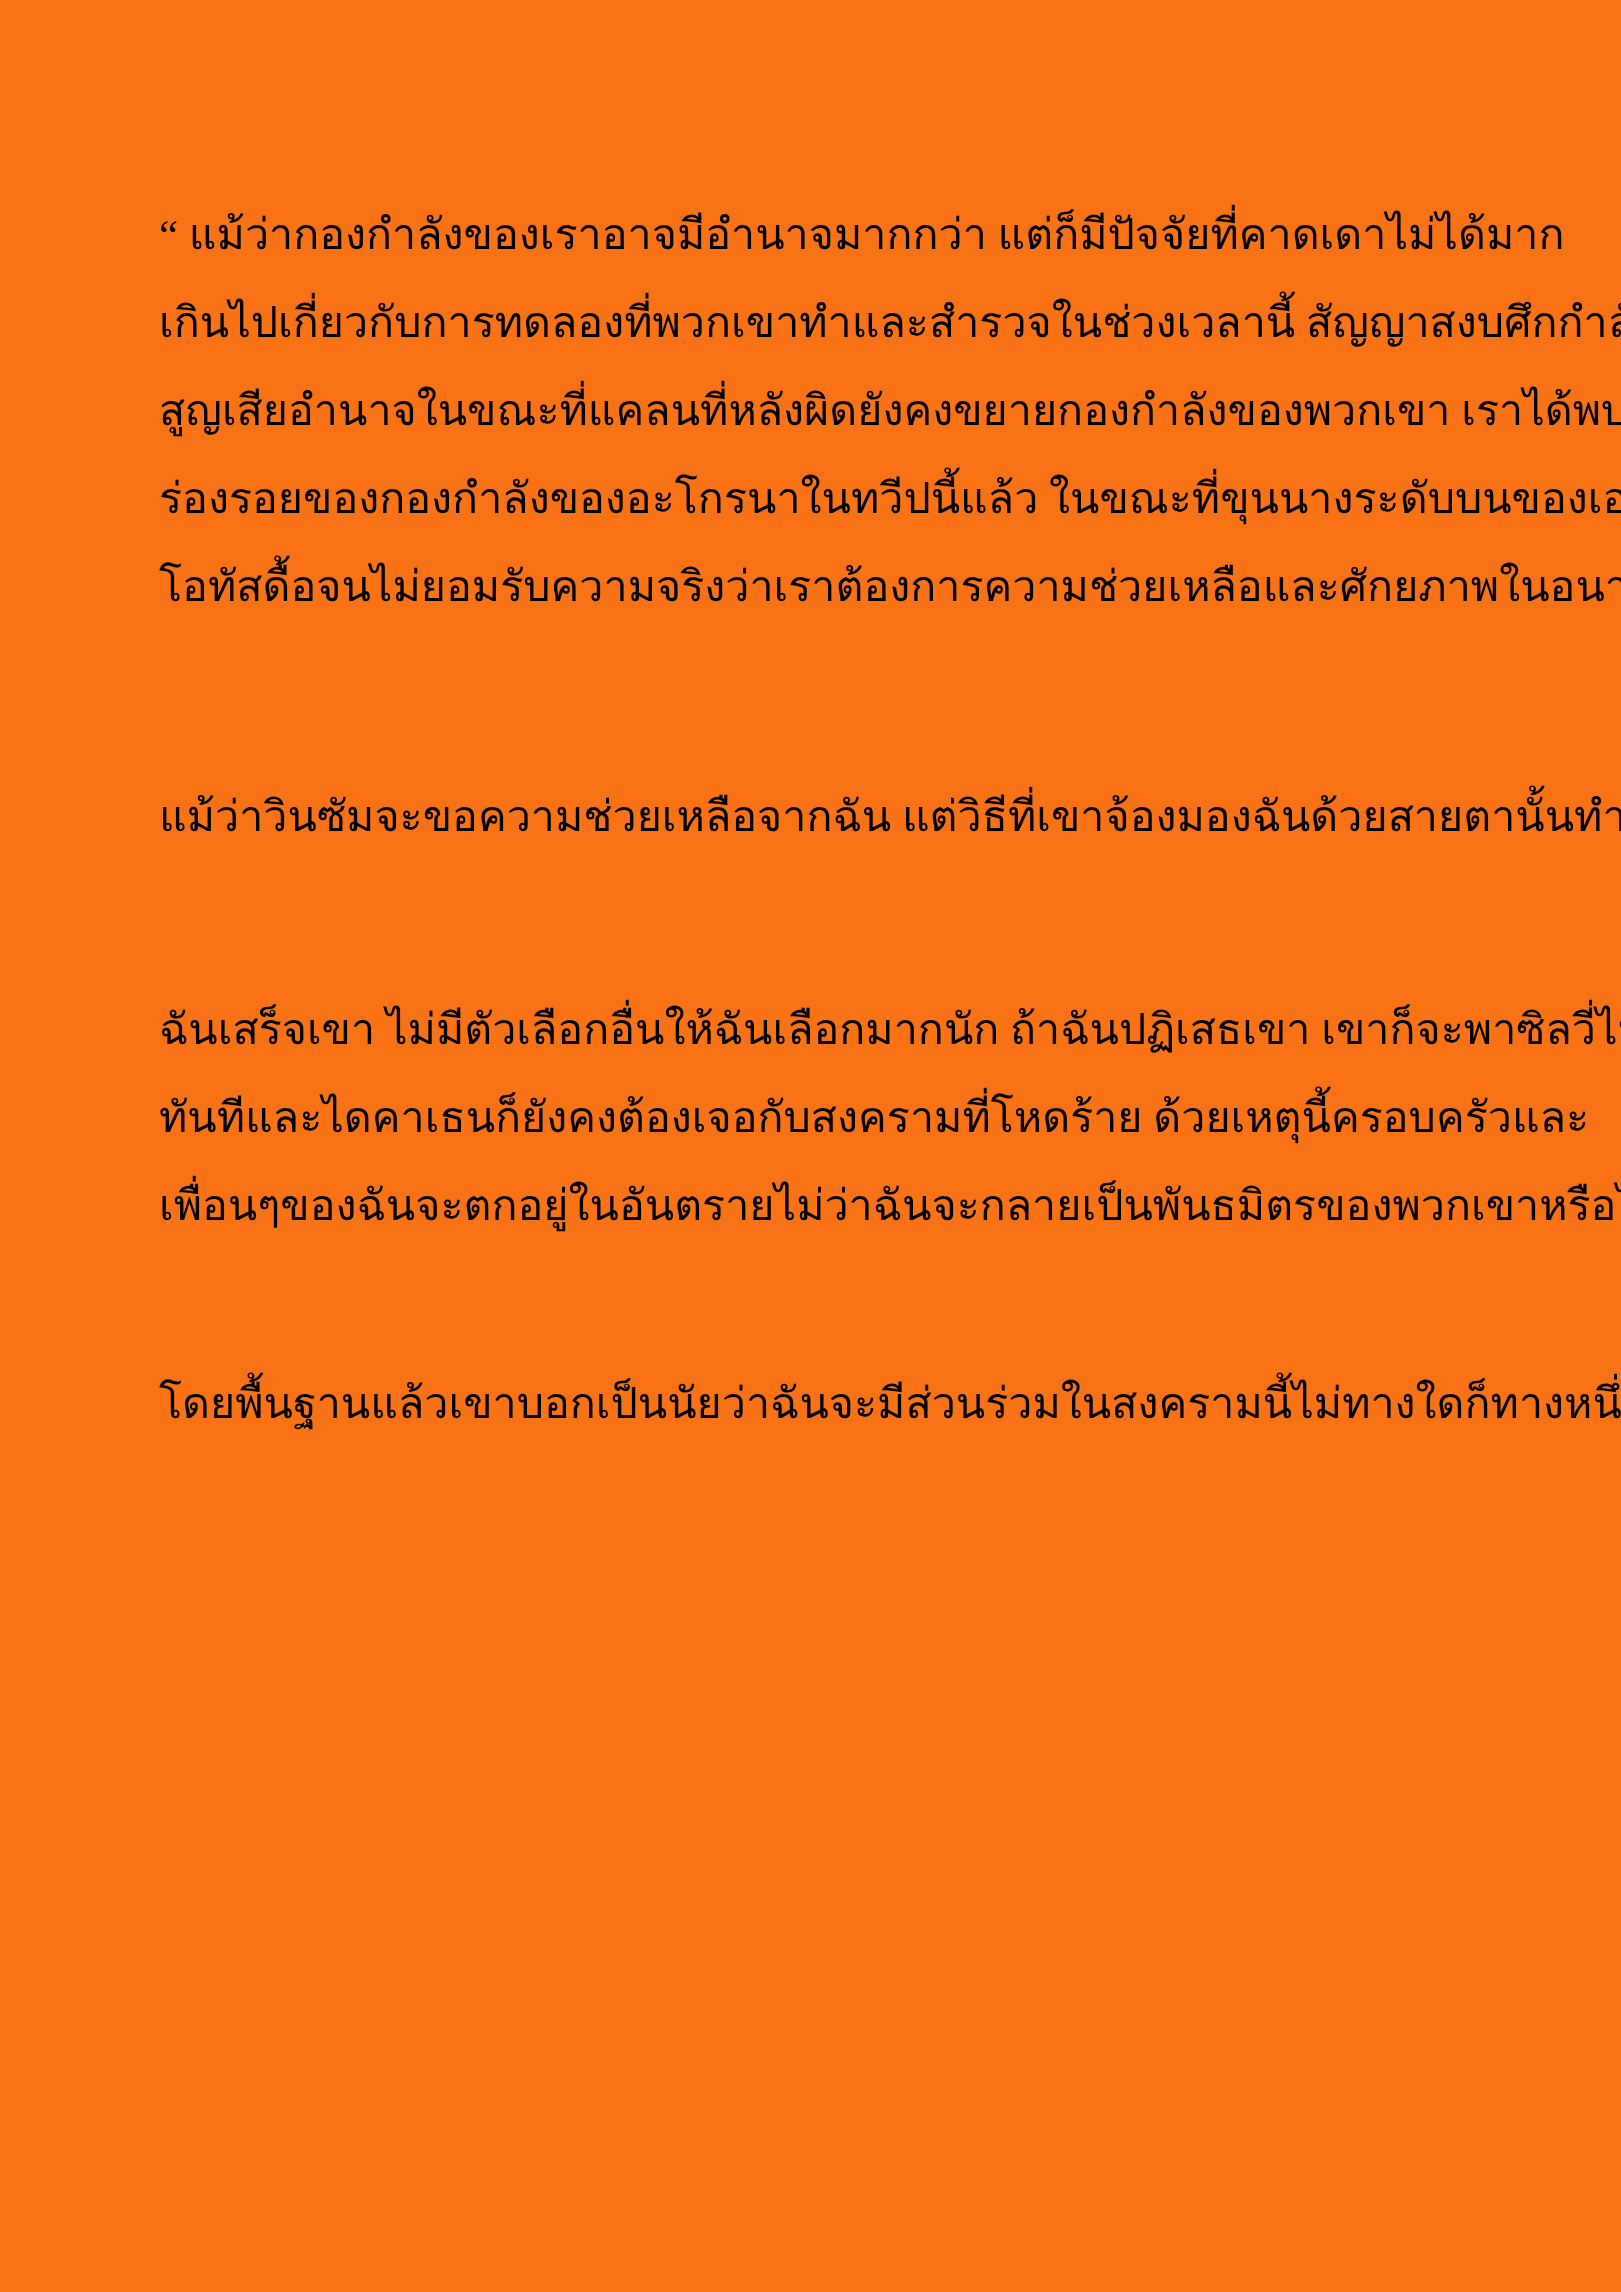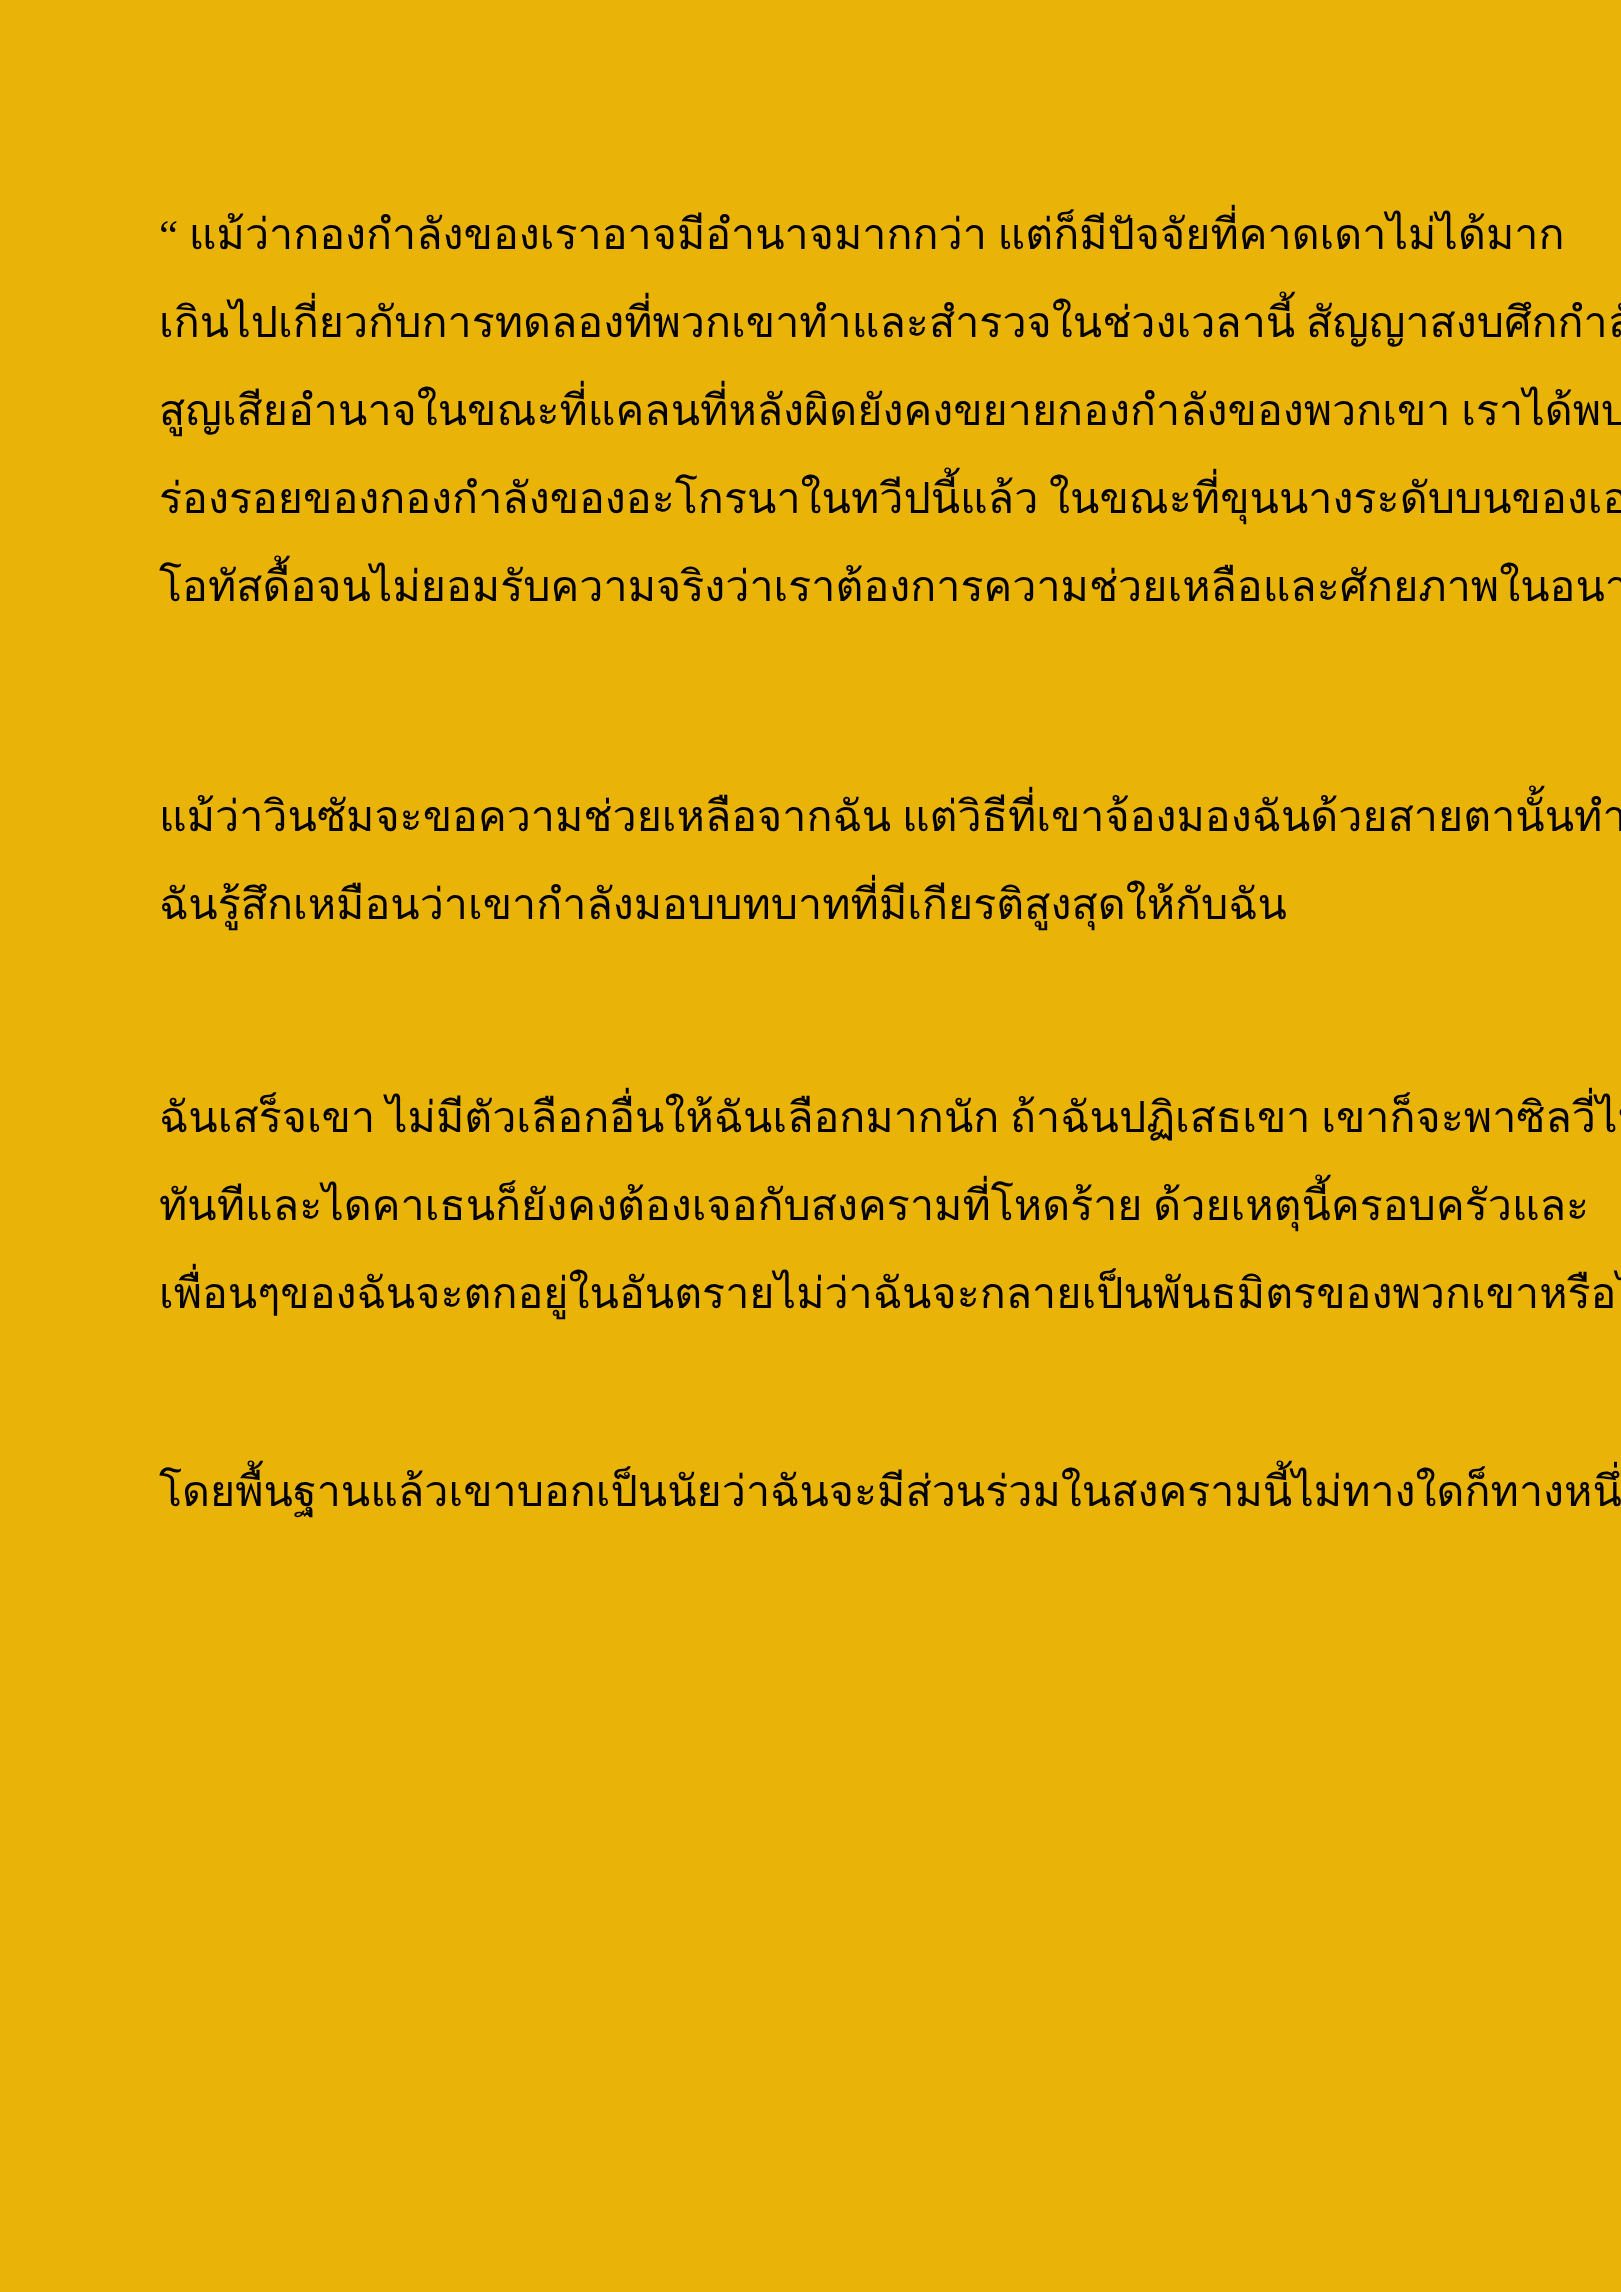--- a/index.html
+++ b/index.html
@@ -4,21 +4,21 @@
 <style>
   html, body {
     margin: 0;
     padding: 0;
     background: #ffffff;
   }
   .page {
     position: relative;
     width: 1621px;
     height: 2293px;
-    background: #eab308;
+    background: #f97316;
     color: #000000;
     font-family: "Liberation Serif", "DejaVu Serif", serif;
     overflow: hidden;
     box-sizing: border-box;
   }
   .content {
     padding: 191px 147px 0 159px;
     box-sizing: border-box;
   }
   .paragraph {
@@ -41,21 +41,20 @@
   <div class="content" id="document-body">
       <div class="paragraph">
         <div class="line">“ แม้ว่ากองกำลังของเราอาจมีอำนาจมากกว่า แต่ก็มีปัจจัยที่คาดเดาไม่ได้มาก</div>
         <div class="line">เกินไปเกี่ยวกับการทดลองที่พวกเขาทำและสำรวจในช่วงเวลานี้ สัญญาสงบศึกกำลัง</div>
         <div class="line">สูญเสียอำนาจในขณะที่แคลนที่หลังผิดยังคงขยายกองกำลังของพวกเขา เราได้พบ</div>
         <div class="line">ร่องรอยของกองกำลังของอะโกรนาในทวีปนี้แล้ว ในขณะที่ขุนนางระดับบนของเอเฟ</div>
         <div class="line">โอทัสดื้อจนไม่ยอมรับความจริงว่าเราต้องการความช่วยเหลือและศักยภาพในอนาคต</div>
       </div>
       <div class="paragraph">
         <div class="line">แม้ว่าวินซัมจะขอความช่วยเหลือจากฉัน แต่วิธีที่เขาจ้องมองฉันด้วยสายตานั้นทำให้</div>
-        <div class="line">ฉันรู้สึกเหมือนว่าเขากำลังมอบบทบาทที่มีเกียรติสูงสุดให้กับฉัน</div>
       </div>
       <div class="paragraph">
         <div class="line">ฉันเสร็จเขา ไม่มีตัวเลือกอื่นให้ฉันเลือกมากนัก ถ้าฉันปฏิเสธเขา เขาก็จะพาซิลวี่ไป</div>
         <div class="line">ทันทีและไดคาเธนก็ยังคงต้องเจอกับสงครามที่โหดร้าย ด้วยเหตุนี้ครอบครัวและ</div>
         <div class="line">เพื่อนๆของฉันจะตกอยู่ในอันตรายไม่ว่าฉันจะกลายเป็นพันธมิตรของพวกเขาหรือไม่ก็</div>
       </div>
       <div class="paragraph">
         <div class="line">โดยพื้นฐานแล้วเขาบอกเป็นนัยว่าฉันจะมีส่วนร่วมในสงครามนี้ไม่ทางใดก็ทางหนึ่ง</div>
       </div>
     </div>

